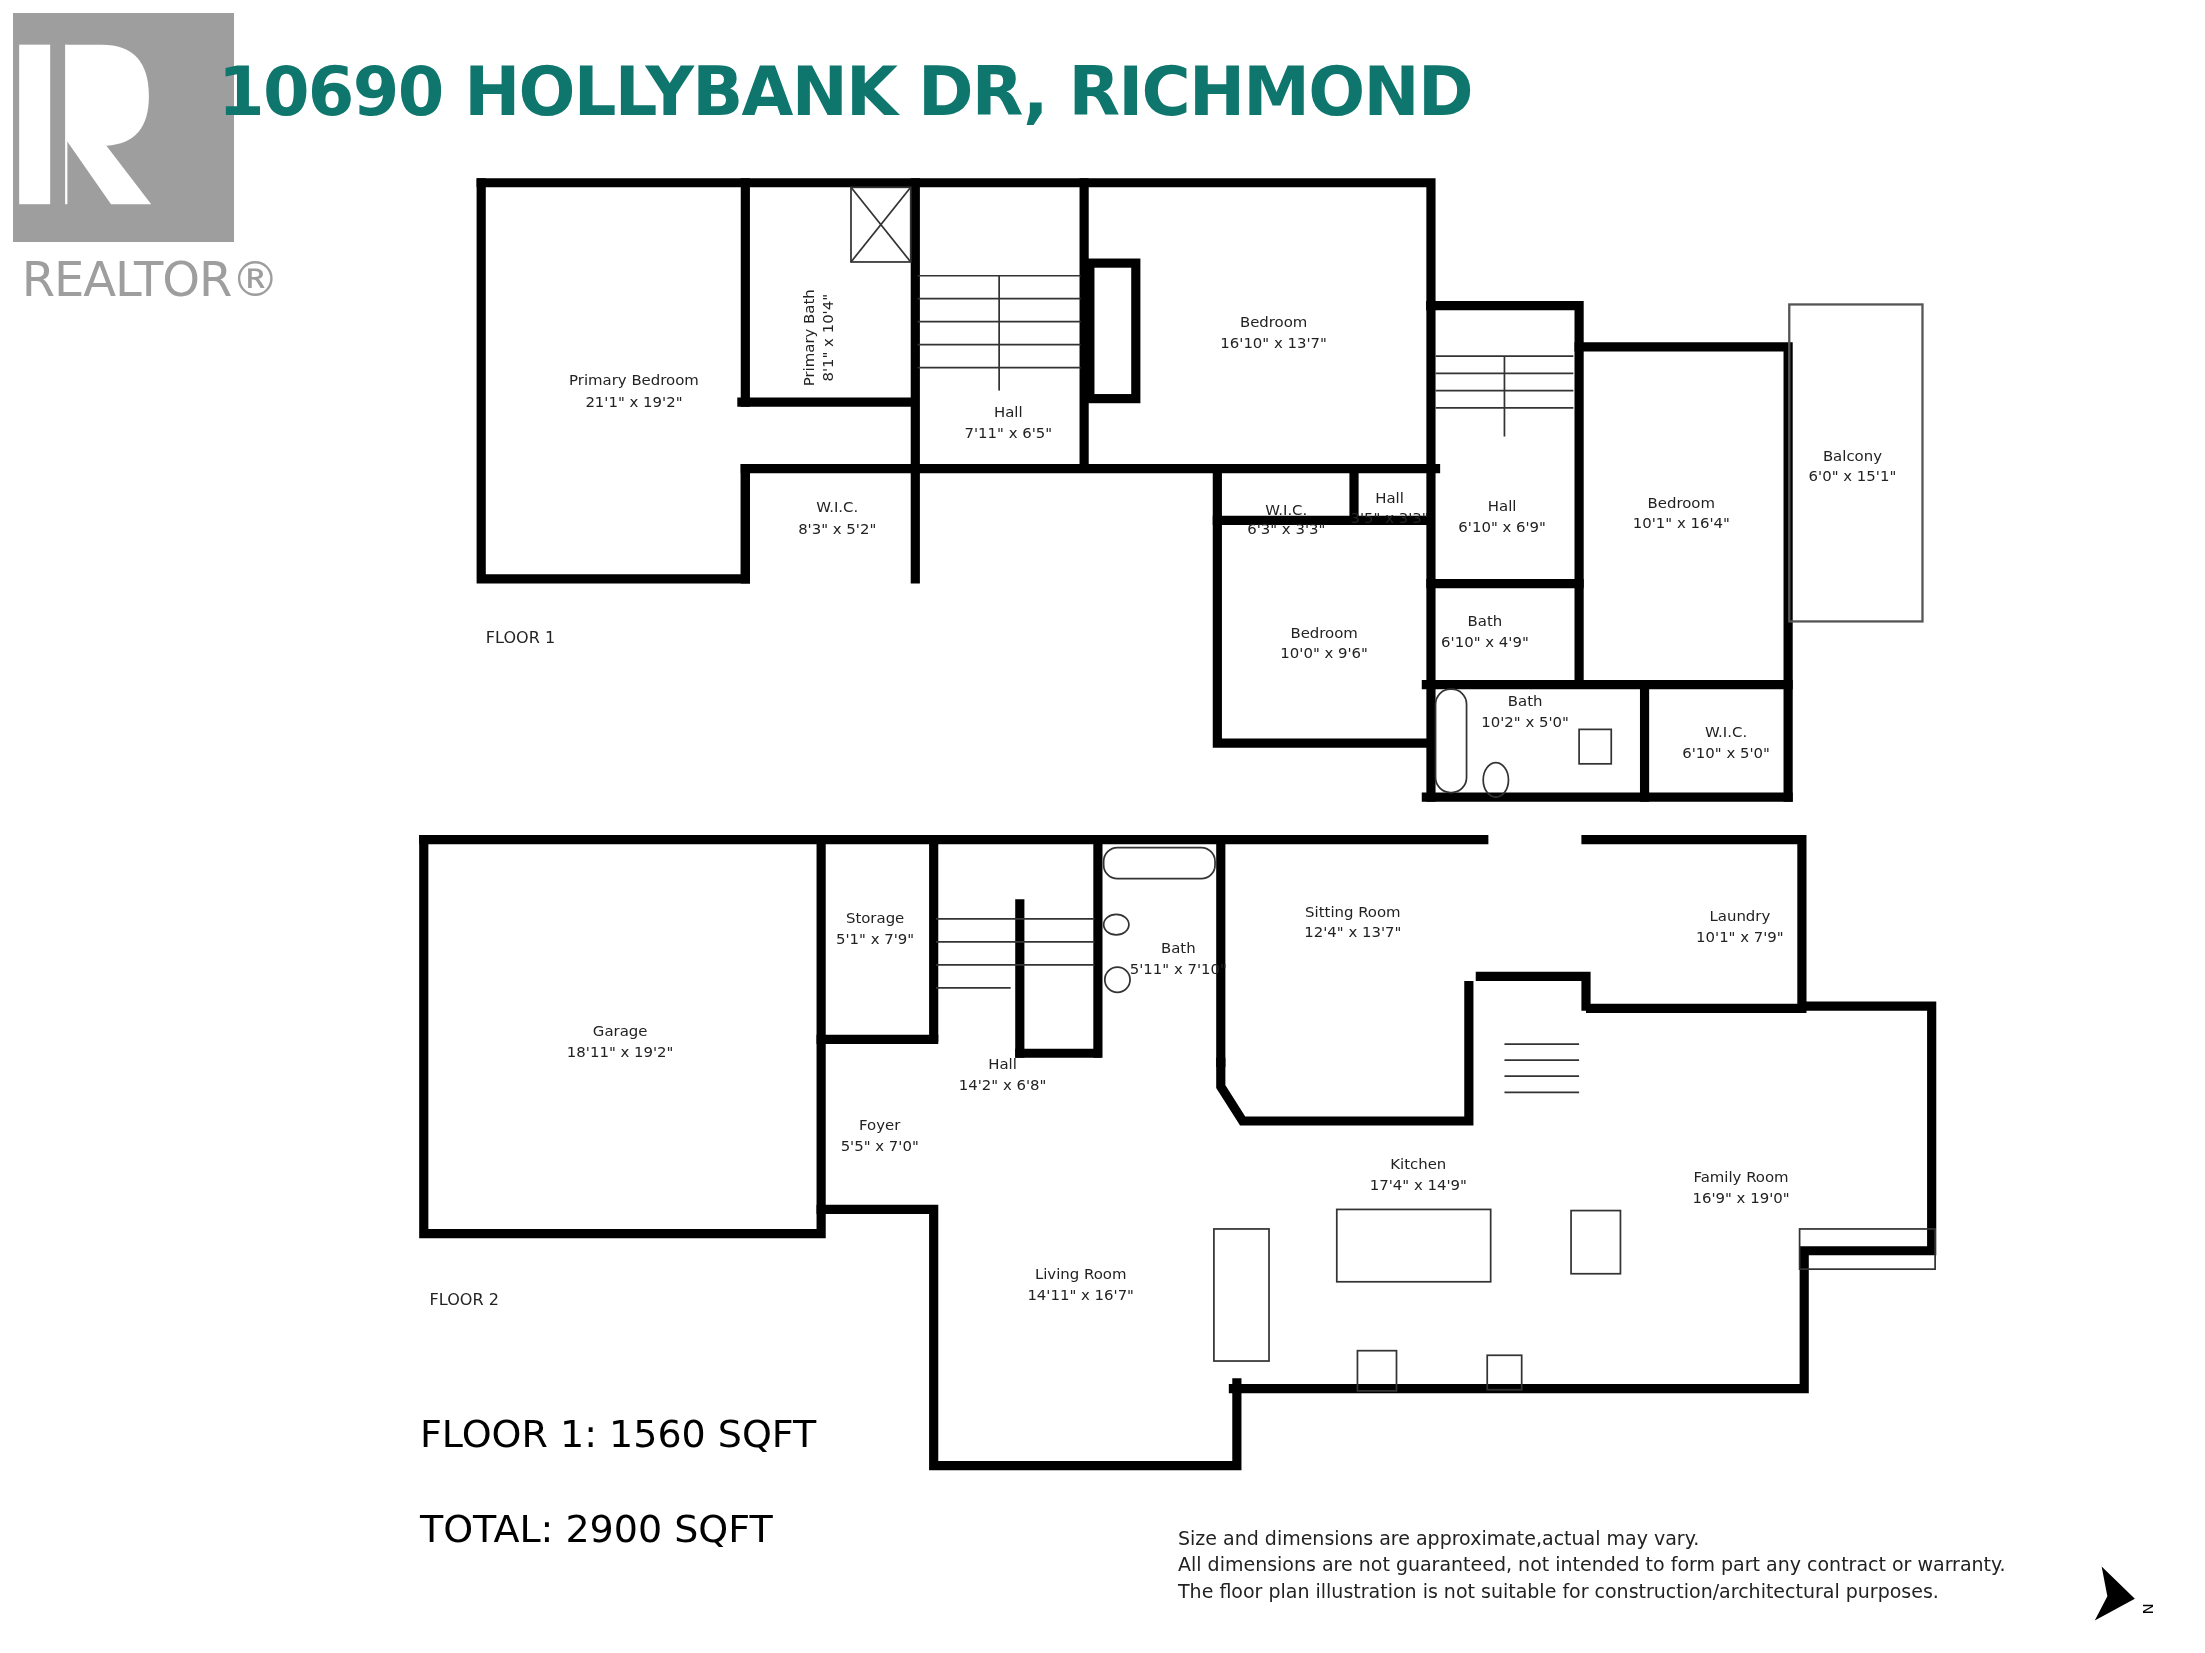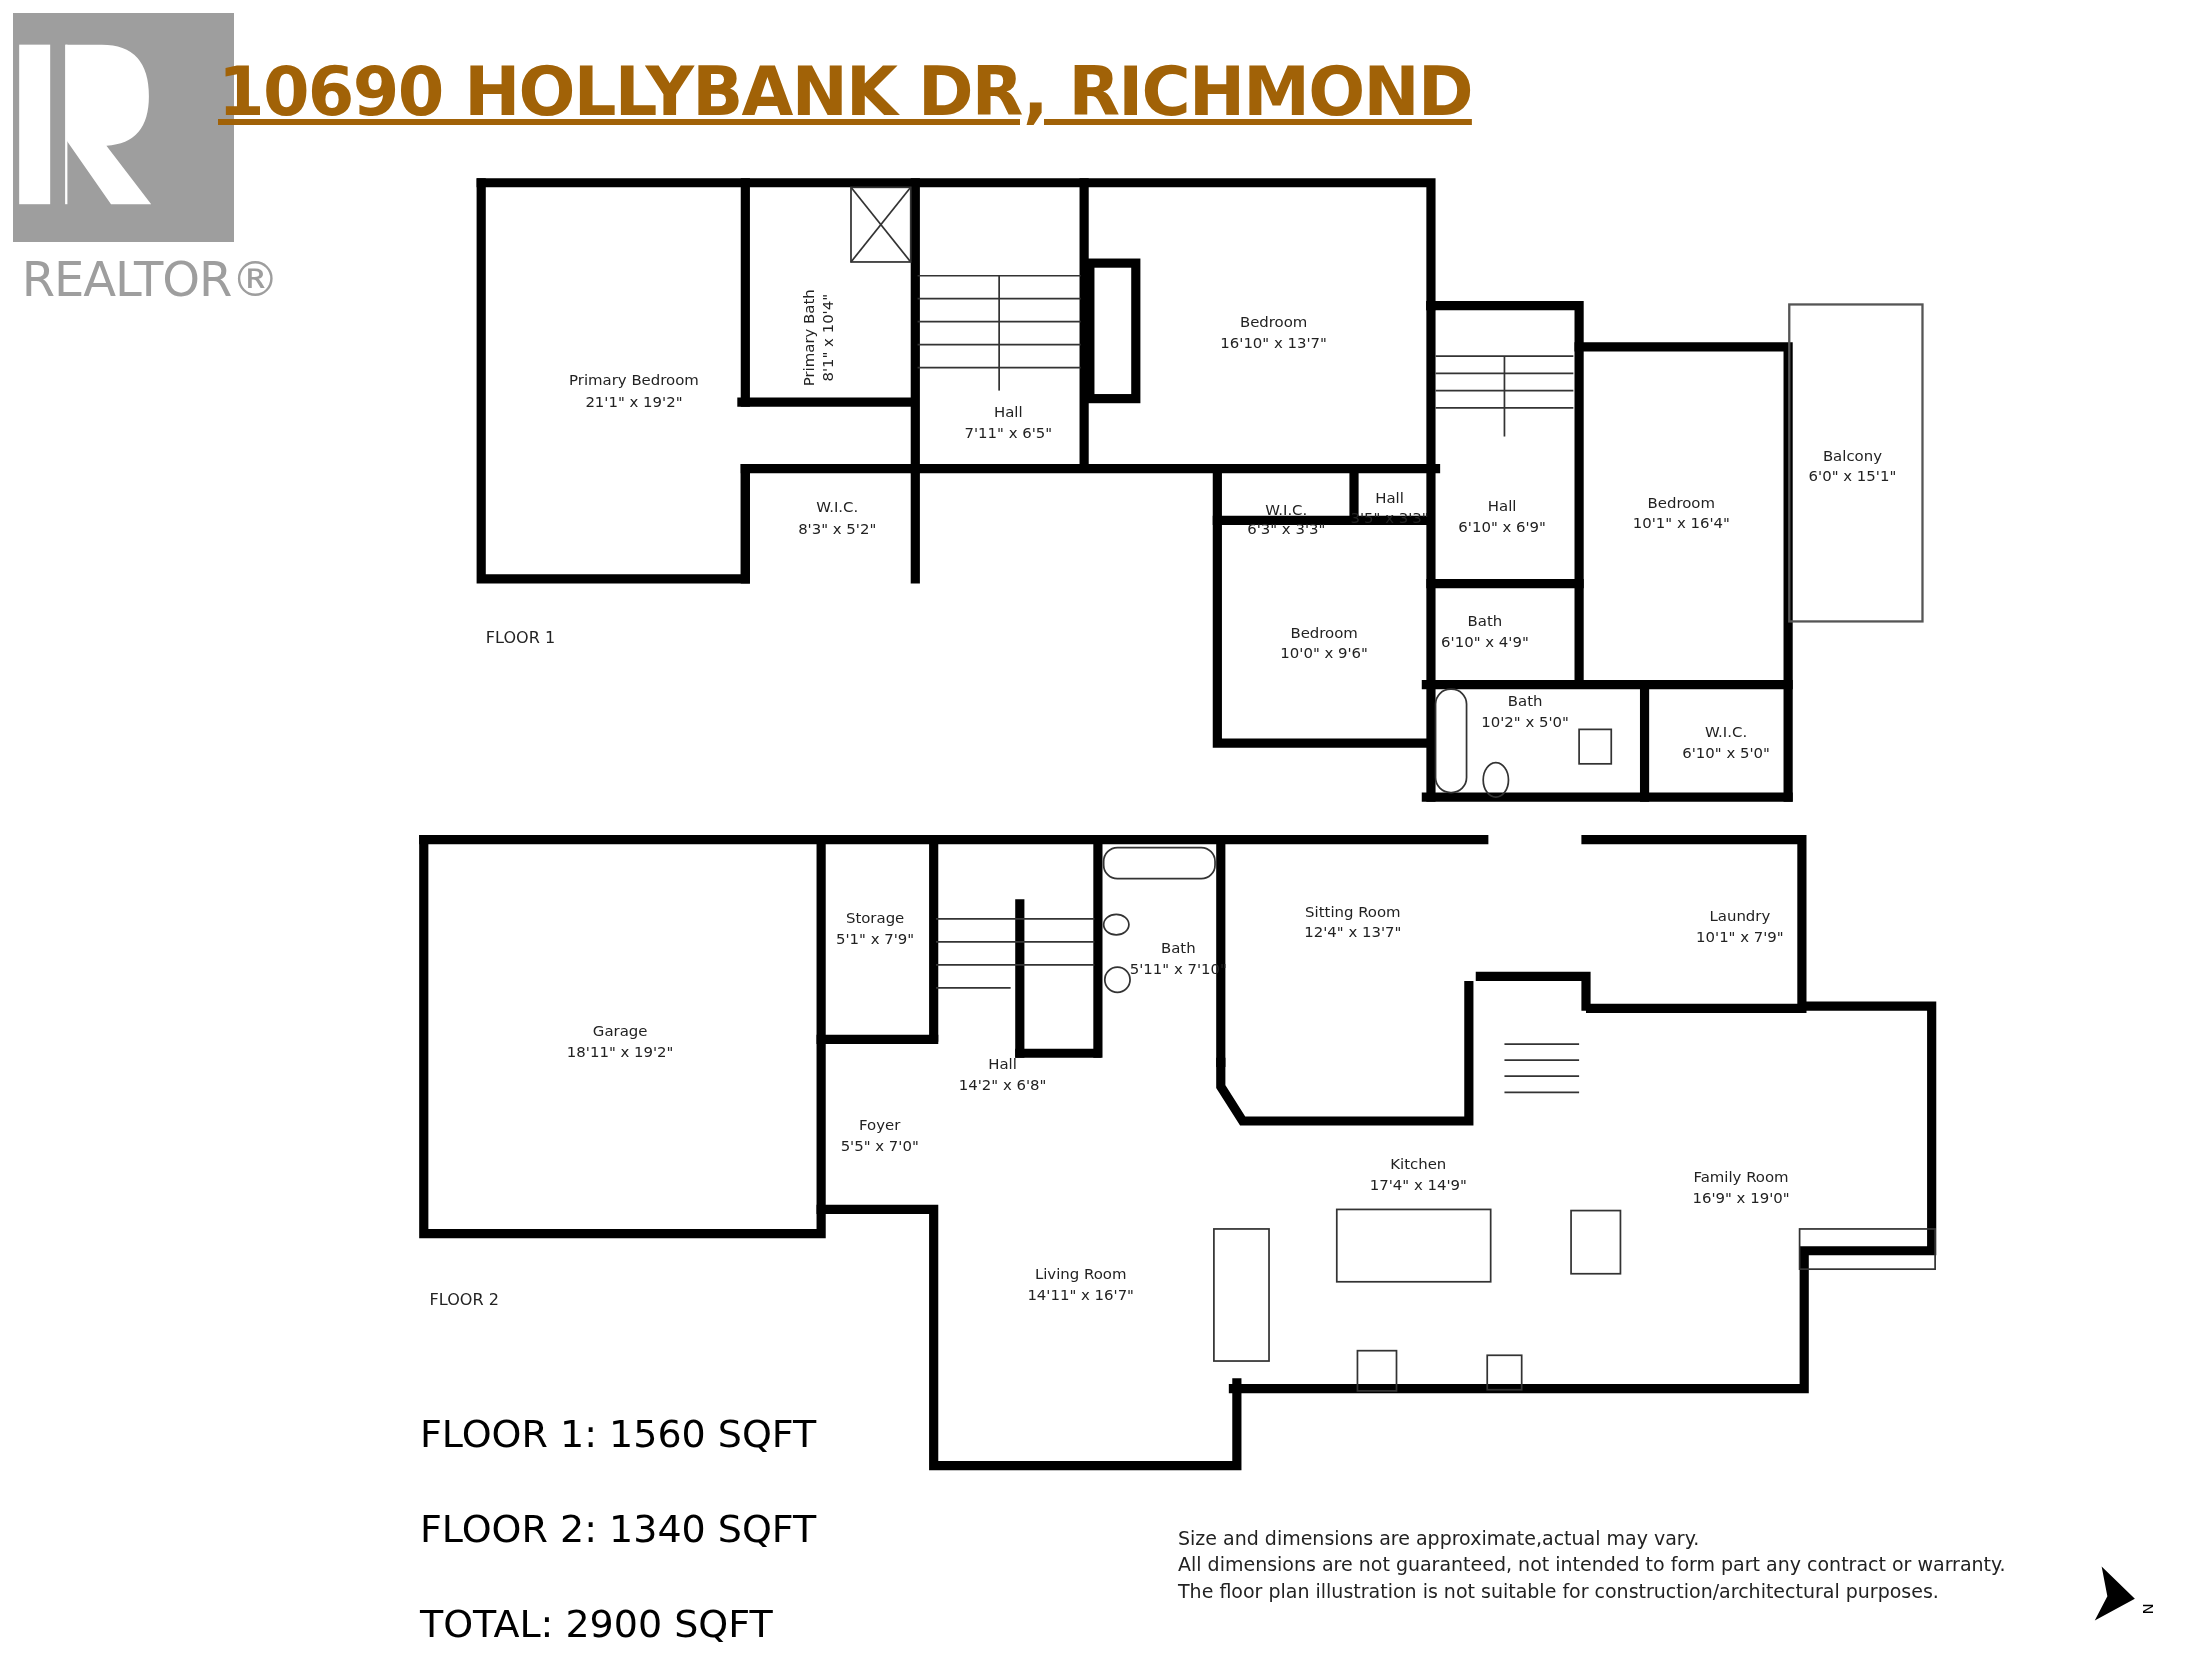--- a/index.html
+++ b/index.html
@@ -1,21 +1,21 @@
 <!DOCTYPE html>
 <html style="font-size:9.2px"><head>
 <meta charset="utf-8">
 <style>
   html,body{margin:0;padding:0;background:#fff;}
   body{width:2205px;height:1654px;position:relative;overflow:hidden;font-family:"DejaVu Sans",sans-serif;color:#111;}
   .logo{position:absolute;left:10.3px;top:10.3px;width:225px;height:230px;text-align:right;}
   .logo-box{position:absolute;left:2.3px;top:2.3px;width:221px;height:229px;background:#9e9e9e;}
   .logo-r{position:absolute;left:0;top:0;}
   .logo-word{position:absolute;left:11.5px;top:241px;font-size:48px;color:#9e9e9e;letter-spacing:-1.1px;font-family:"DejaVu Sans",sans-serif;}
-  .title{position:absolute;left:218px;top:53px;font-size:67px;font-weight:bold;letter-spacing:-1.7px;color:#a16207;white-space:nowrap;text-decoration:underline;}
+  .title{position:absolute;left:218px;top:53px;font-size:67px;font-weight:bold;letter-spacing:-1.7px;color:#0f766e;white-space:nowrap;}
   svg.plan{position:absolute;left:0;top:0;}
   .lbl{font-family:"DejaVu Sans",sans-serif;font-size:26px;fill:#222;text-anchor:middle;}
   .floorlbl{font-family:"DejaVu Sans",sans-serif;font-size:28px;fill:#222;}
   .totals{position:absolute;left:420px;top:1367px;}
   .totals div{font-size:38px;line-height:55px;color:#000;white-space:nowrap;margin-top:40px;}
   .totals .total{font-weight:normal;}
   .disclaimer{position:absolute;left:1178px;top:1525px;font-size:19px;line-height:26.4px;color:#222;white-space:nowrap;}
   .north{position:absolute;left:2090px;top:1562px;}
 </style>
 </head>
@@ -178,21 +178,20 @@
     <text class="lbl" x="3032" y="2058">Family Room</text>
     <text class="lbl" x="3032" y="2094">16'9" x 19'0"</text>
     <text class="lbl" x="1882" y="2228">Living Room</text>
     <text class="lbl" x="1882" y="2264">14'11" x 16'7"</text>
     <text class="floorlbl" x="748" y="2272">FLOOR 2</text>
   </g>
 </svg>
 
 <div class="totals">
   <div>FLOOR 1: 1560 SQFT</div>
-  <div>FLOOR 2: 1340 SQFT</div>
   <div class="total">TOTAL: 2900 SQFT</div>
 </div>
 
 <div class="disclaimer">
   <div>Size and dimensions are approximate,actual may vary.</div>
   <div>All dimensions are not guaranteed, not intended to form part any contract or warranty.</div>
   <div>The floor plan illustration is not suitable for construction/architectural purposes.</div>
 </div>
 
 <svg class="north" width="92" height="63" viewBox="0 0 160 110">

